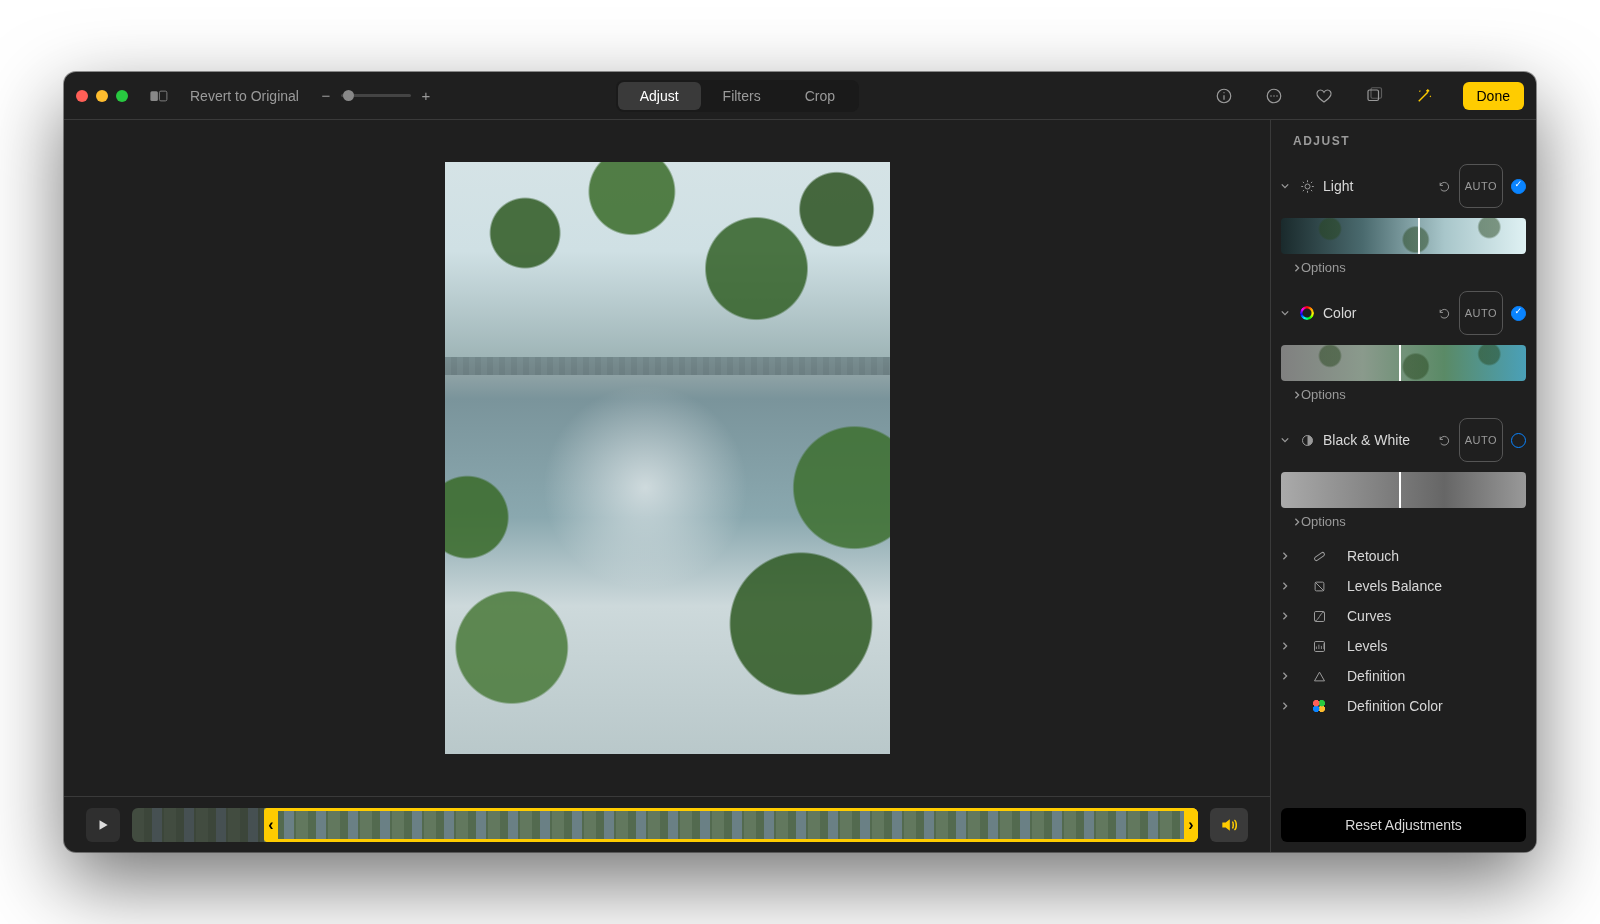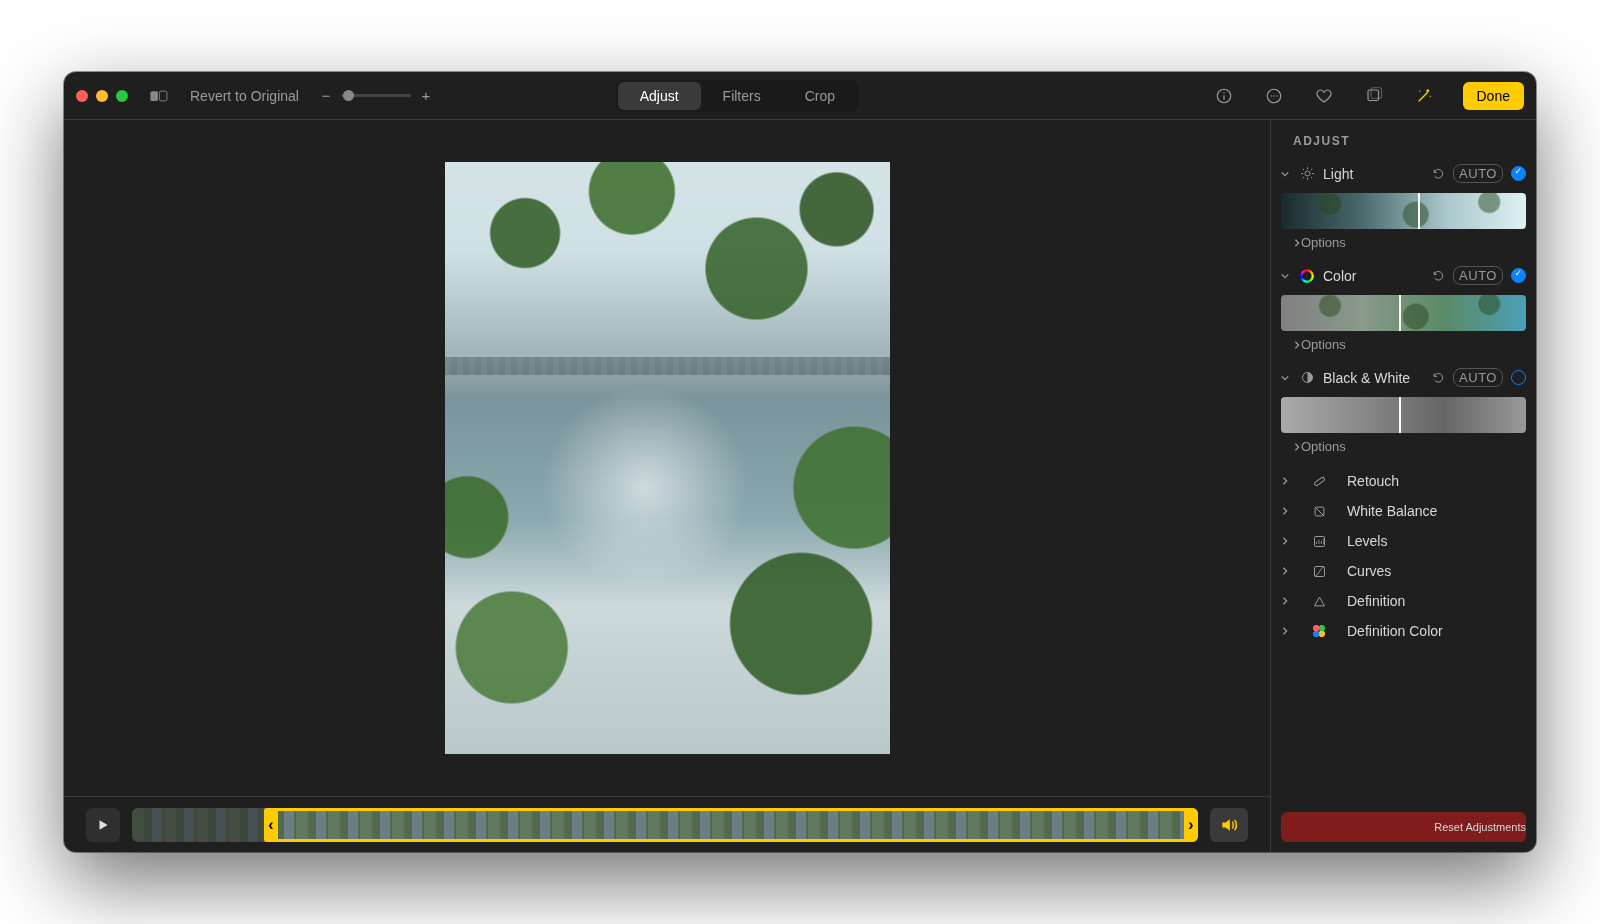--- a/index.html
+++ b/index.html
@@ -171,22 +171,22 @@
     display:flex;align-items:center;gap:8px;padding:4px 0;cursor:pointer;
   }
   .chev{width:10px;color:var(--text-dim);display:inline-flex;}
   .chev svg{width:8px;height:8px;}
   .sect-icon{width:16px;height:16px;display:inline-flex;align-items:center;justify-content:center;color:var(--text-dim);}
   .sect-icon svg{width:15px;height:15px;}
   .sect-title{flex:1;font-size:14px;color:var(--text);}
   .reset-mini{color:var(--text-dim);display:flex;}
   .reset-mini svg{width:13px;height:13px;}
   .auto-pill{
-    font-size:13px;letter-spacing:0.5px;color:var(--text-dim);
-    border:1px solid #555;border-radius:8px;padding:1px 5px;
+    font-size:11px;letter-spacing:0.5px;color:var(--text-dim);
+    border:1px solid #555;border-radius:8px;padding:15px 5px;
   }
   .check-dot{width:15px;height:15px;border-radius:50%;border:1.5px solid var(--blue);}
   .check-dot.on{background:var(--blue);position:relative;}
   .check-dot.on::after{content:"✓";position:absolute;color:#fff;font-size:9px;left:2.5px;top:-1px;}
   .thumb-strip{
     height:36px;margin:6px 0 4px 0;border-radius:4px;position:relative;overflow:hidden;
   }
   .thumb-strip.light{background:linear-gradient(90deg,#1a2a2c,#4a6a6e,#a8c6ca,#dff1f3);}
   .thumb-strip.color{background:linear-gradient(90deg,#808080,#8a9a8c,#5a8a66,#4aa0b8);}
   .thumb-strip.bw{background:linear-gradient(90deg,#aaa,#888,#666,#999);}
@@ -204,22 +204,22 @@
   .options-row{
     display:flex;align-items:center;gap:0;padding:2px 0 4px 12px;
     color:var(--text-dim);font-size:13px;cursor:pointer;
   }
   .options-row .chev{width:8px;}
   .simple-row{
     display:flex;align-items:center;gap:20px;padding:7px 0;cursor:pointer;
   }
   .reset-adj{
     margin-top:auto;align-self:stretch;
-    background:#7f1d1d;border:none;color:var(--text);
-    padding:9px 0;border-radius:6px;font-size:11px;cursor:pointer;text-align:right;
+    background:#000000;border:none;color:var(--text);
+    padding:9px 0;border-radius:6px;font-size:14px;cursor:pointer;
   }
   
   .ring{
     width:14px;height:14px;border-radius:50%;
     background:conic-gradient(red,orange,yellow,lime,cyan,blue,magenta,red);
     -webkit-mask:radial-gradient(circle,transparent 4px,#000 5px);
             mask:radial-gradient(circle,transparent 4px,#000 5px);
   }
   .sel-color-icon{
     width:14px;height:14px;
@@ -461,49 +461,49 @@
             <svg viewBox="0 0 10 10">
               <path d="M3 1l4 4-4 4" fill="none" stroke="currentColor" stroke-width="1.6"></path>
             </svg>
           </span>
         <span class="sect-icon">
             <svg viewBox="0 0 24 24" fill="none" stroke="currentColor" stroke-width="1.6">
               <rect x="5" y="5" width="14" height="14" rx="2"></rect>
               <path d="M5 5l14 14"></path>
             </svg>
           </span>
-        <span class="sect-title">White Balance</span>
+        <span class="sect-title">Levels Balance</span>
       </div>
       <div class="simple-row">
         <span class="chev">
             <svg viewBox="0 0 10 10">
               <path d="M3 1l4 4-4 4" fill="none" stroke="currentColor" stroke-width="1.6"></path>
             </svg>
           </span>
         <span class="sect-icon">
             <svg viewBox="0 0 24 24" fill="none" stroke="currentColor" stroke-width="1.6">
               <rect x="4" y="4" width="16" height="16" rx="2"></rect>
-              <path d="M7 16v-4M11 16v-7M15 16v-5M19 16v-9" stroke-width="1.4"></path>
-            </svg>
-          </span>
-        <span class="sect-title">Levels</span>
+              <path d="M5 19c5 0 9-14 14-14"></path>
+            </svg>
+          </span>
+        <span class="sect-title">Curves</span>
       </div>
       <div class="simple-row">
         <span class="chev">
             <svg viewBox="0 0 10 10">
               <path d="M3 1l4 4-4 4" fill="none" stroke="currentColor" stroke-width="1.6"></path>
             </svg>
           </span>
         <span class="sect-icon">
             <svg viewBox="0 0 24 24" fill="none" stroke="currentColor" stroke-width="1.6">
               <rect x="4" y="4" width="16" height="16" rx="2"></rect>
-              <path d="M5 19c5 0 9-14 14-14"></path>
-            </svg>
-          </span>
-        <span class="sect-title">Curves</span>
+              <path d="M7 16v-4M11 16v-7M15 16v-5M19 16v-9" stroke-width="1.4"></path>
+            </svg>
+          </span>
+        <span class="sect-title">Levels</span>
       </div>
       <div class="simple-row">
         <span class="chev">
             <svg viewBox="0 0 10 10">
               <path d="M3 1l4 4-4 4" fill="none" stroke="currentColor" stroke-width="1.6"></path>
             </svg>
           </span>
         <span class="sect-icon">
             <svg viewBox="0 0 24 24" fill="none" stroke="currentColor" stroke-width="1.6">
               <path d="M4 19L12 5l8 14H4z"></path>

